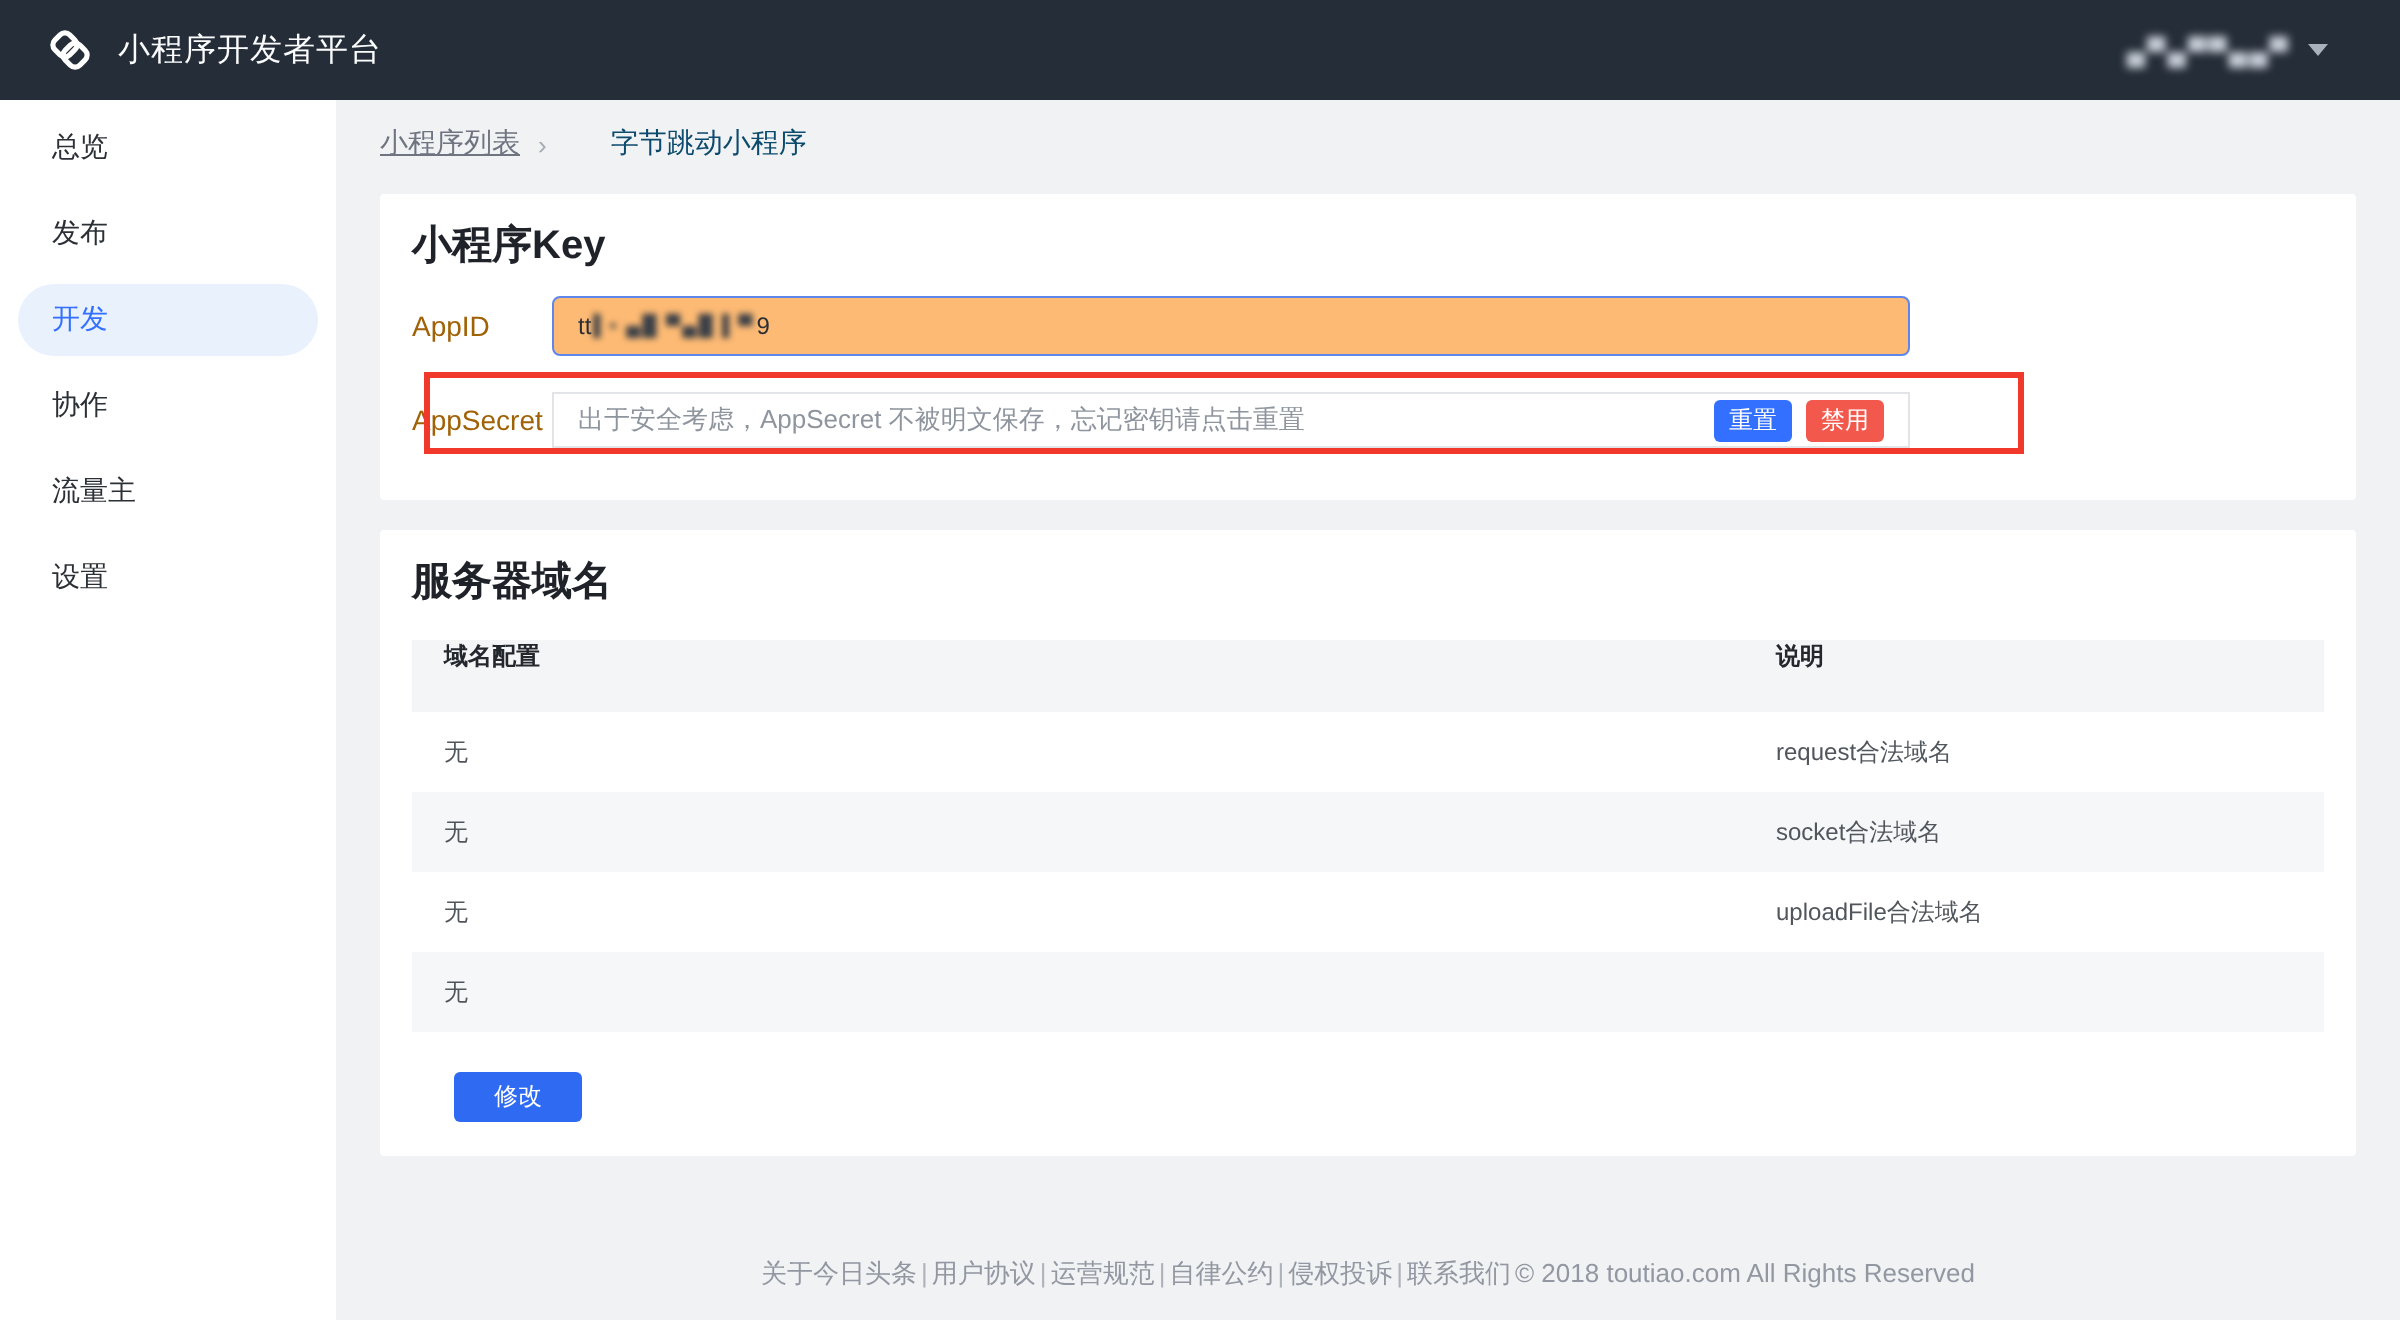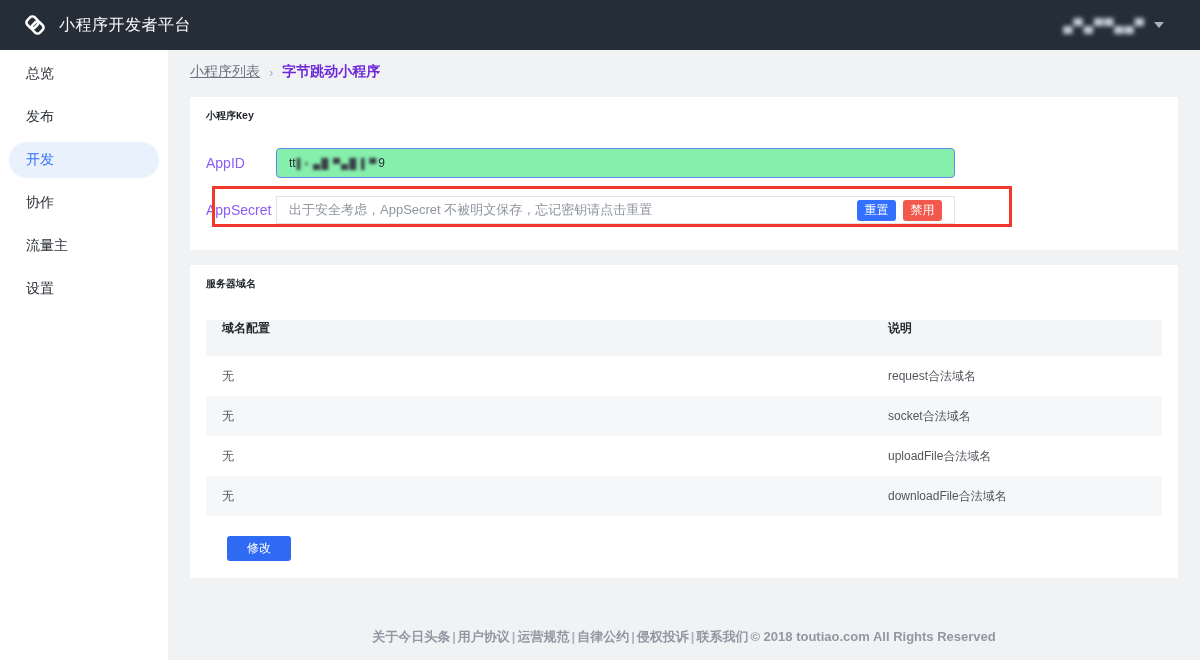--- a/index.html
+++ b/index.html
@@ -21,33 +21,33 @@
   .side-item { display:flex; align-items:center; height:36px; margin:6px 9px 7px 9px;
     padding-left:17px; border-radius:4px; font-size:14px; color:#2B2F36; cursor:pointer; }
   .side-item.active { background:#E8F1FC; color:#3370FF; font-weight:500;border-radius:18px; }
 
   
   .content { position:absolute; left:168px; top:50px; width:1032px; height:610px; background:#F0F2F4; }
 
   .breadcrumb { position:absolute; left:22px; top:14px; height:16px; display:flex; align-items:center; gap:9px; font-size:14px; }
   .crumb-link { color:#6F7480; cursor:pointer;text-decoration:underline; }
   .crumb-sep { color:#A7ACB5; font-size:13px; }
-  .crumb-current { color:#6d28d9; font-weight:bold; }
+  .crumb-current { color:#0c4a6e; font-weight:normal;margin-left:23px; }
 
   .card { position:absolute; left:22px; width:988px; background:#FFFFFF; border-radius:2px; }
   .card-key { top:47px; height:153px; }
   .card-domain { top:215px; height:313px; }
-  .card-title { position:absolute; left:16px; top:12px; font-size:10px; font-weight:bold; color:#1F2329;font-family:Liberation Mono, monospace; }
+  .card-title { position:absolute; left:16px; top:12px; font-size:20px; font-weight:bold; color:#1F2329; }
 
-  .field-label { position:absolute; left:16px; font-size:14px; color:#8b5cf6; }
+  .field-label { position:absolute; left:16px; font-size:14px; color:#a16207; }
   .label-appid { top:51px; line-height:30px; }
   .label-appsecret { top:99px; line-height:28px; }
 
   .appid-input { position:absolute; left:86px; top:51px; width:679px; height:30px;
-    border:1px solid #5E86EC; border-radius:4px; background:#86efac;
+    border:1px solid #5E86EC; border-radius:4px; background:#fdba74;
     display:flex; align-items:center; padding-left:12px; font-size:12px; color:#2B2F36; cursor:text; }
   .masked { filter:blur(1.6px); font-size:10px; letter-spacing:1px; color:#3A3F47; margin:0 1px; }
 
   .appsecret-input { position:absolute; left:86px; top:99px; width:679px; height:28px;
     border:1px solid #E2E4E8; border-radius:0; background:#fff;
     display:flex; align-items:center; padding-left:12px; font-size:13px; color:#8F959E; }
   .btn { display:flex; align-items:center; justify-content:center; color:#fff;
     font-size:12px; border-radius:3px; cursor:pointer; }
   .btn-reset { position:absolute; right:58px; top:3px; width:39px; height:21px; background:#3370FF; }
   .btn-disable { position:absolute; right:12px; top:3px; width:39px; height:21px; background:#F2584C; }
@@ -61,21 +61,21 @@
     font-size:12px; font-weight:bold; color:#24282E; }
   .trow { height:40px; display:flex; align-items:center; font-size:12px; color:#51565D; }
   .trow.alt { background:#F6F7F9; }
   .col1 { width:682px; padding-left:16px; }
   .col2 { flex:1; }
 
   .btn-modify { position:absolute; left:16px; top:271px; width:64px; height:25px; background:#2F6BF2;margin-left:21px; }
 
   
   .footer { position:absolute; left:0; top:579px; width:100%; text-align:center;
-    font-size:13px; color:#9297A1; line-height:16px;font-weight:bold; }
+    font-size:13px; color:#9297A1; line-height:16px; }
   .footer span { margin:0 1px; }
   .footer .flink { cursor:pointer; }
   .fsep { color:#AEB3BB; margin:0 5px; }
 </style>
 </head>
 <body>
 
 <div class="page">
 
   <div class="topbar">
@@ -146,21 +146,20 @@
         <div class="trow alt">
           <span class="col1">无</span>
           <span class="col2">socket合法域名</span>
         </div>
         <div class="trow">
           <span class="col1">无</span>
           <span class="col2">uploadFile合法域名</span>
         </div>
         <div class="trow alt">
           <span class="col1">无</span>
-          <span class="col2">downloadFile合法域名</span>
         </div>
       </div>
 
       <div class="btn btn-modify">修改</div>
     </div>
 
     <div class="footer">
       <span class="flink">关于今日头条</span><span class="fsep">|</span><span class="flink">用户协议</span><span class="fsep">|</span><span class="flink">运营规范</span><span class="fsep">|</span><span class="flink">自律公约</span><span class="fsep">|</span><span class="flink">侵权投诉</span><span class="fsep">|</span><span class="flink">联系我们</span><span>© 2018 toutiao.com All Rights Reserved</span>
     </div>
 

